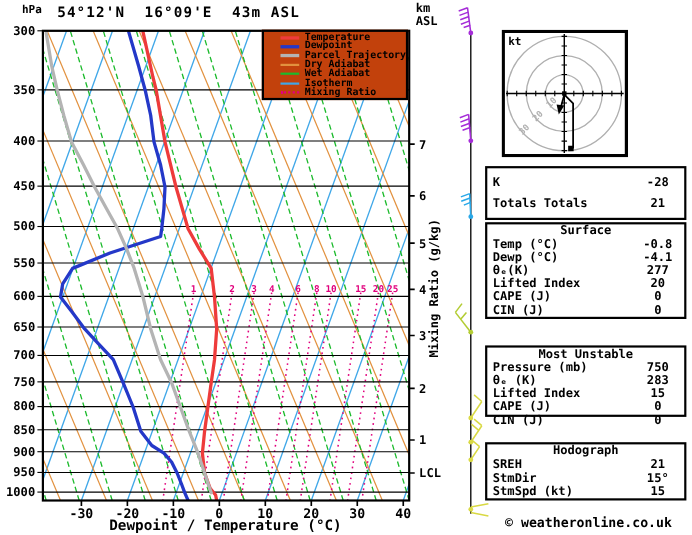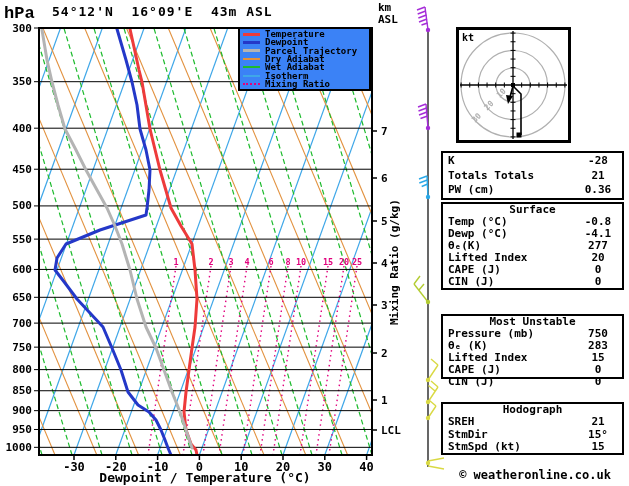--- a/index.html
+++ b/index.html
@@ -1,24 +1,24 @@
 <!DOCTYPE html>
 <html><head>
 <meta charset="utf-8">
 <style>
   html,body{margin:0;padding:0;background:#fff;}
   .stage{position:relative;width:629px;height:486px;background:#fff;overflow:hidden;
          font-family:"DejaVu Sans Mono","Liberation Mono",monospace;font-weight:bold;color:#000;}
   .abs{position:absolute;}
   .station-title{left:52px;top:4px;font-size:13px;letter-spacing:1px;white-space:pre;}
-  .hpa-label{left:4px;top:4px;font-size:17px;font-family:Liberation Mono, monospace;}
+  .hpa-label{left:20px;top:4px;font-size:10px;}
   .km-label{left:378px;top:2px;font-size:11px;line-height:12px;white-space:pre;}
   .date-title{left:413px;top:3px;font-size:12px;letter-spacing:0.5px;white-space:nowrap;}
   .mr-axis-label{left:388px;top:325px;font-size:11px;transform:rotate(-90deg);transform-origin:0 0;white-space:nowrap;}
-  .legend{left:238px;top:27px;width:133px;border:2px solid #000;background:#3b82f6;padding:1px 0 1px 3px;box-sizing:border-box;}
+  .legend{left:238px;top:27px;width:133px;border:2px solid #000;background:#c2410c;padding:1px 0 1px 15px;box-sizing:border-box;}
   .legend-row{display:flex;align-items:center;height:8.3px;}
   .legend-swatch{width:17px;margin-right:5px;flex:0 0 17px;}
   .legend-label{font-size:9px;line-height:8px;white-space:nowrap;}
   .panel-box{left:441px;width:183px;border:2px solid #000;box-sizing:border-box;background:#fff;
              display:flex;flex-direction:column;justify-content:space-evenly;padding:0 5px;}
   .prow{display:flex;justify-content:space-between;font-size:11px;line-height:12px;white-space:pre;}
   .ptitle{text-align:center;font-size:11px;line-height:12px;}
   .pvalue{text-align:center;min-width:38px;}
   .copyright{left:442px;top:468px;width:186px;text-align:center;font-size:12px;}
 </style>
@@ -312,21 +312,20 @@
       <rect x="55" y="56" width="4" height="4" fill="#000"></rect>
       <polyline points="57,59 65,67 65,108" fill="none" stroke="#000" stroke-width="1.6"></polyline>
       <polyline points="57,59 54,70" fill="none" stroke="#000" stroke-width="1.6"></polyline>
       <polygon points="50,68 57,69 52,77" fill="#000"></polygon>
       <rect x="60.5" y="105.5" width="5" height="5" fill="#000"></rect>
     </svg>
 
   <div class="abs panel-box" id="box-indices" style="top:151px;height:49px">
       <div class="prow"><span>K</span><span class="pvalue">-28</span></div>
       <div class="prow"><span>Totals Totals</span><span class="pvalue">21</span></div>
-      <div class="prow"><span>PW (cm)</span><span class="pvalue">0.36</span></div>
     </div>
   <div class="abs panel-box" id="box-surface" style="top:202px;height:88px">
       <div class="ptitle">Surface</div>
       <div class="prow"><span>Temp (°C)</span><span class="pvalue">-0.8</span></div>
       <div class="prow"><span>Dewp (°C)</span><span class="pvalue">-4.1</span></div>
       <div class="prow"><span>θₑ(K)</span><span class="pvalue">277</span></div>
       <div class="prow"><span>Lifted Index</span><span class="pvalue">20</span></div>
       <div class="prow"><span>CAPE (J)</span><span class="pvalue">0</span></div>
       <div class="prow"><span>CIN (J)</span><span class="pvalue">0</span></div>
     </div>

